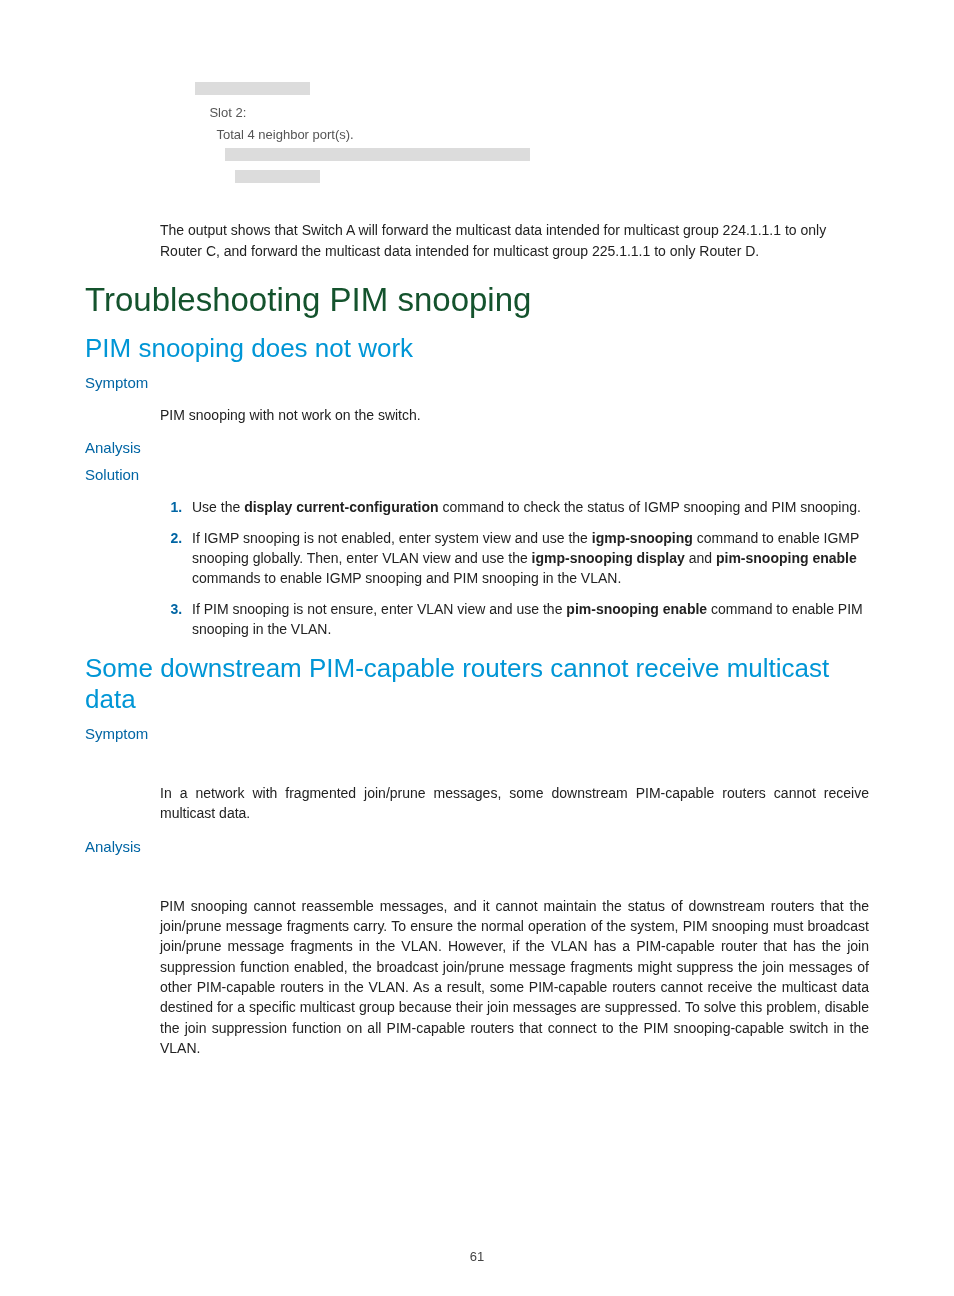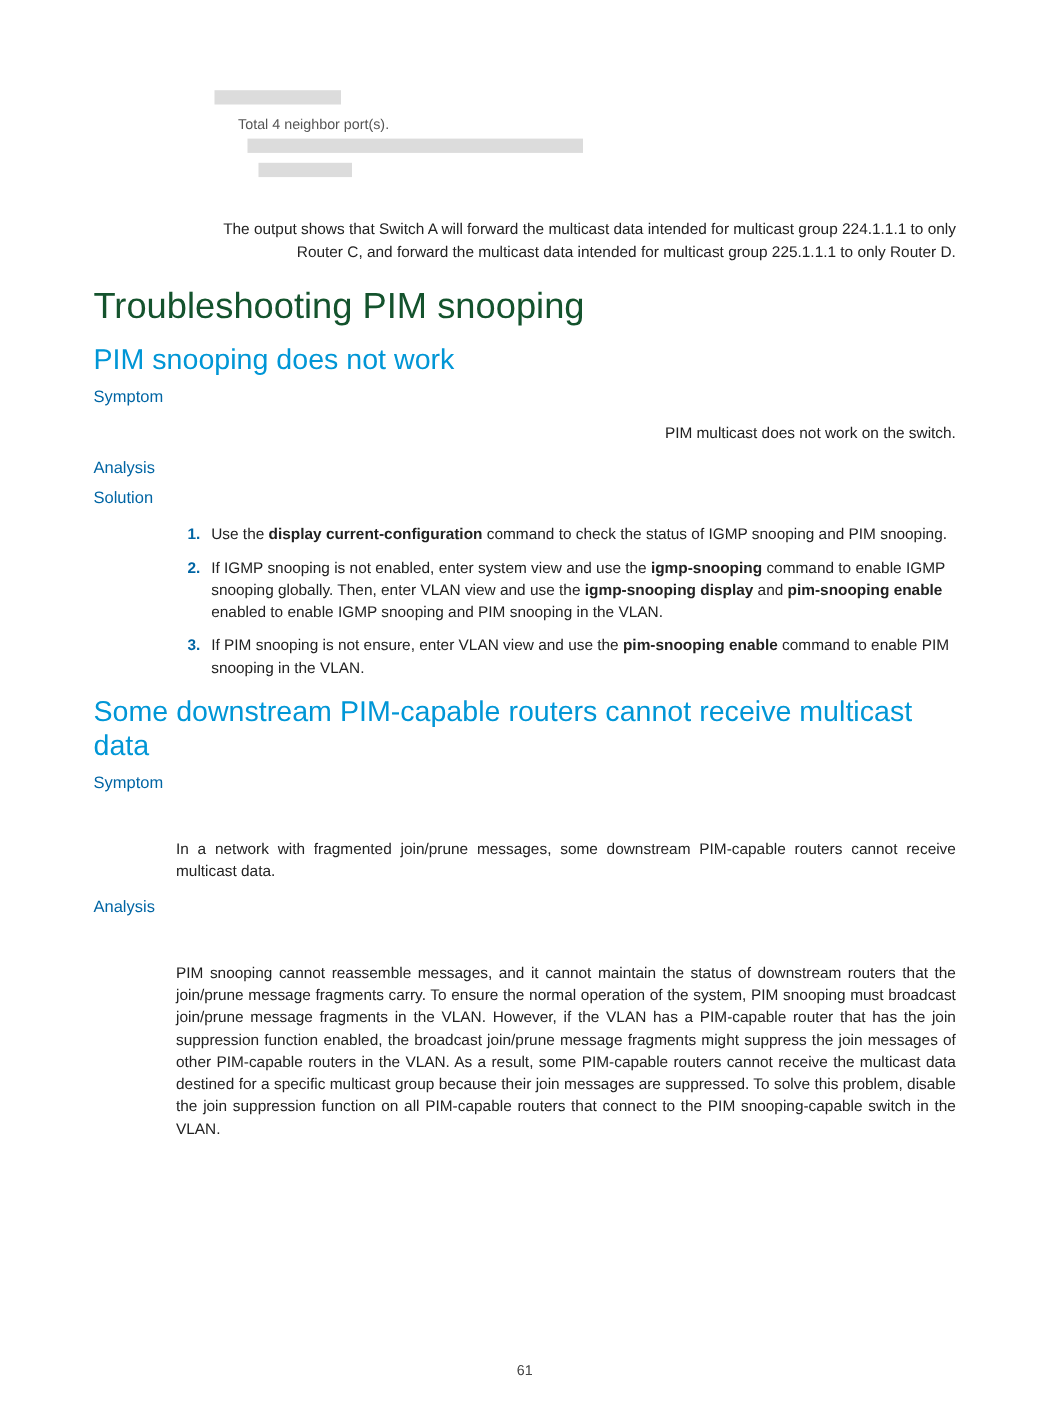--- a/index.html
+++ b/index.html
@@ -25,21 +25,20 @@
     font-size: 13px;
     color: #555;
     line-height: 1.7;
     margin-bottom: 30px;
     margin-left: 110px;
   }
   .body-text {
     margin-left: 75px;
     line-height: 1.45;
     margin-bottom: 14px;
-    text-align: right;
   }
   .body-text.justify {
     text-align: justify;
     margin-top: 41px;
   }
   h1 {
     font-weight: 300;
     font-size: 33px;
     color: #14532d;
     margin: 20px 0 14px 0;
@@ -65,59 +64,60 @@
     margin-bottom: 10px;
     line-height: 1.45;
     padding-left: 6px;
   }
   .steps li::marker {
     color: #0065a4;
     font-weight: bold;
   }
   .page-num {
     position: absolute;
-    bottom: 43px;
+    bottom: 32px;
     width: 100%;
     text-align: center;
     left: 0;
     font-size: 13px;
     color: #444;
   }
   .bold { font-weight: bold; }
 </style>
 </head>
 <body>
 
 <div class="page">
 
   <div class="pre-block">
     <div><span class="redact" style="width:115px; height:13px;"></span></div>
+    <div style="white-space:pre;">    Slot 2:</div>
     <div style="white-space:pre;">      Total 4 neighbor port(s).</div>
     <div style="padding-left:30px;"><span class="redact" style="width:305px; height:13px;"></span></div>
     <div style="padding-left:40px;"><span class="redact" style="width:85px; height:13px;"></span></div>
   </div>
 
   <p class="body-text">The output shows that Switch A will forward the multicast data intended for multicast group 224.1.1.1 to only Router C, and forward the multicast data intended for multicast group 225.1.1.1 to only Router D.</p>
 
   <h1>Troubleshooting PIM snooping</h1>
 
   <h2>PIM snooping does not work</h2>
 
   <h3>Symptom</h3>
-  <p class="body-text">PIM multicast does not work on the switch.</p>
+  <p class="body-text">PIM snooping with not work on the switch.</p>
 
   <h3>Analysis</h3>
 
   <h3>Solution</h3>
   <ol class="steps">
     <li>
       <span>Use the </span><span class="bold">display current-configuration</span><span> command to check the status of IGMP snooping and PIM snooping.</span>
     </li>
     <li>
-      <span>If IGMP snooping is not enabled, enter system view and use the </span><span class="bold">igmp-snooping</span><span> command to enable IGMP snooping globally. Then, enter VLAN view and use the </span><span class="bold">igmp-snooping display</span><span> and </span><span class="bold">pim-snooping enable</span><span> enabled to enable IGMP snooping and PIM snooping in the VLAN.</span>
+      <span>If IGMP snooping is not enabled, enter system view and use the </span><span class="bold">igmp-snooping</span><span> command to enable IGMP snooping globally. Then, enter VLAN view and use the </span><span class="bold">igmp-snooping display</span><span> and </span><span class="bold">pim-snooping enable</span><span> commands to enable IGMP snooping and PIM snooping in the VLAN.</span>
     </li>
     <li>
       <span>If PIM snooping is not ensure, enter VLAN view and use the </span><span class="bold">pim-snooping enable</span><span> command to enable PIM snooping in the VLAN.</span>
     </li>
   </ol>
 
   <h2>Some downstream PIM-capable routers cannot receive multicast data</h2>
 
   <h3>Symptom</h3>
   <p class="body-text justify">In a network with fragmented join/prune messages, some downstream PIM-capable routers cannot receive multicast data.</p>

